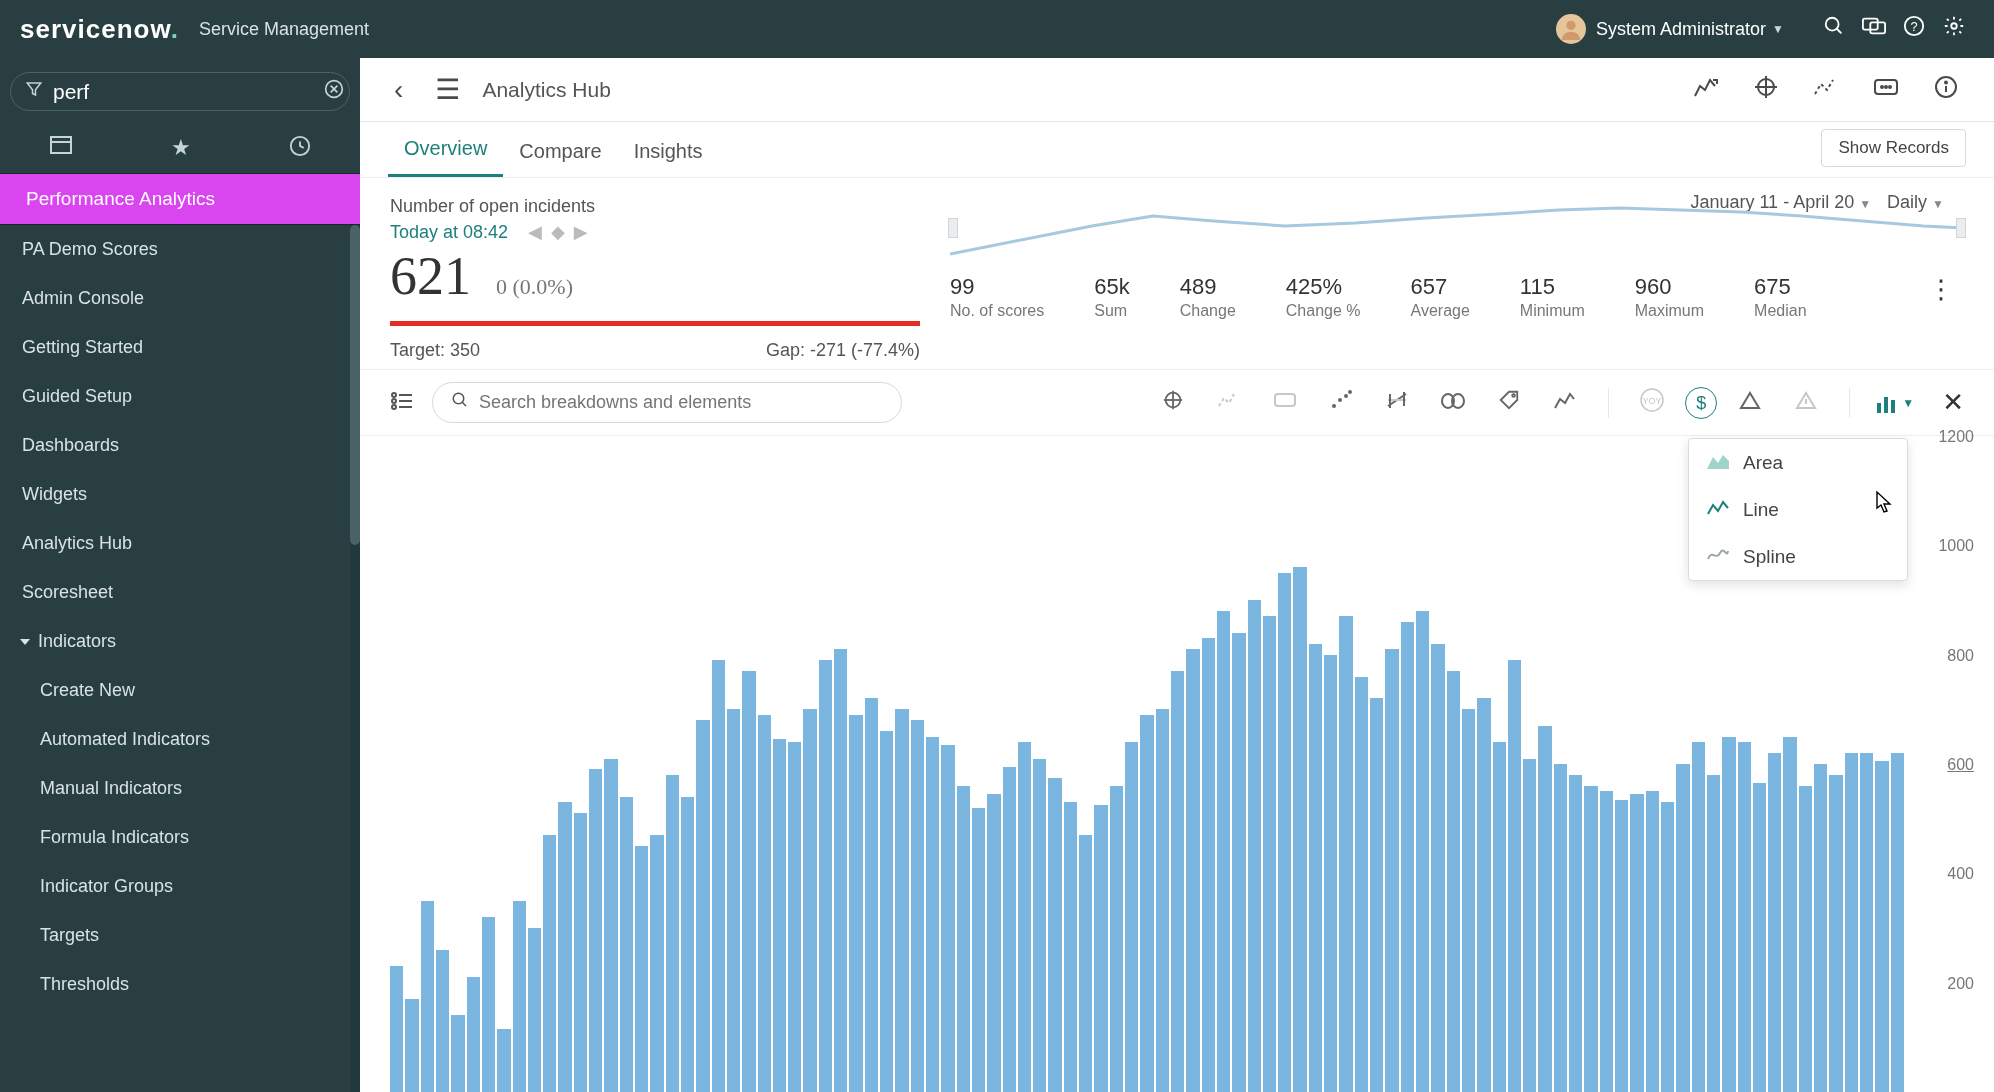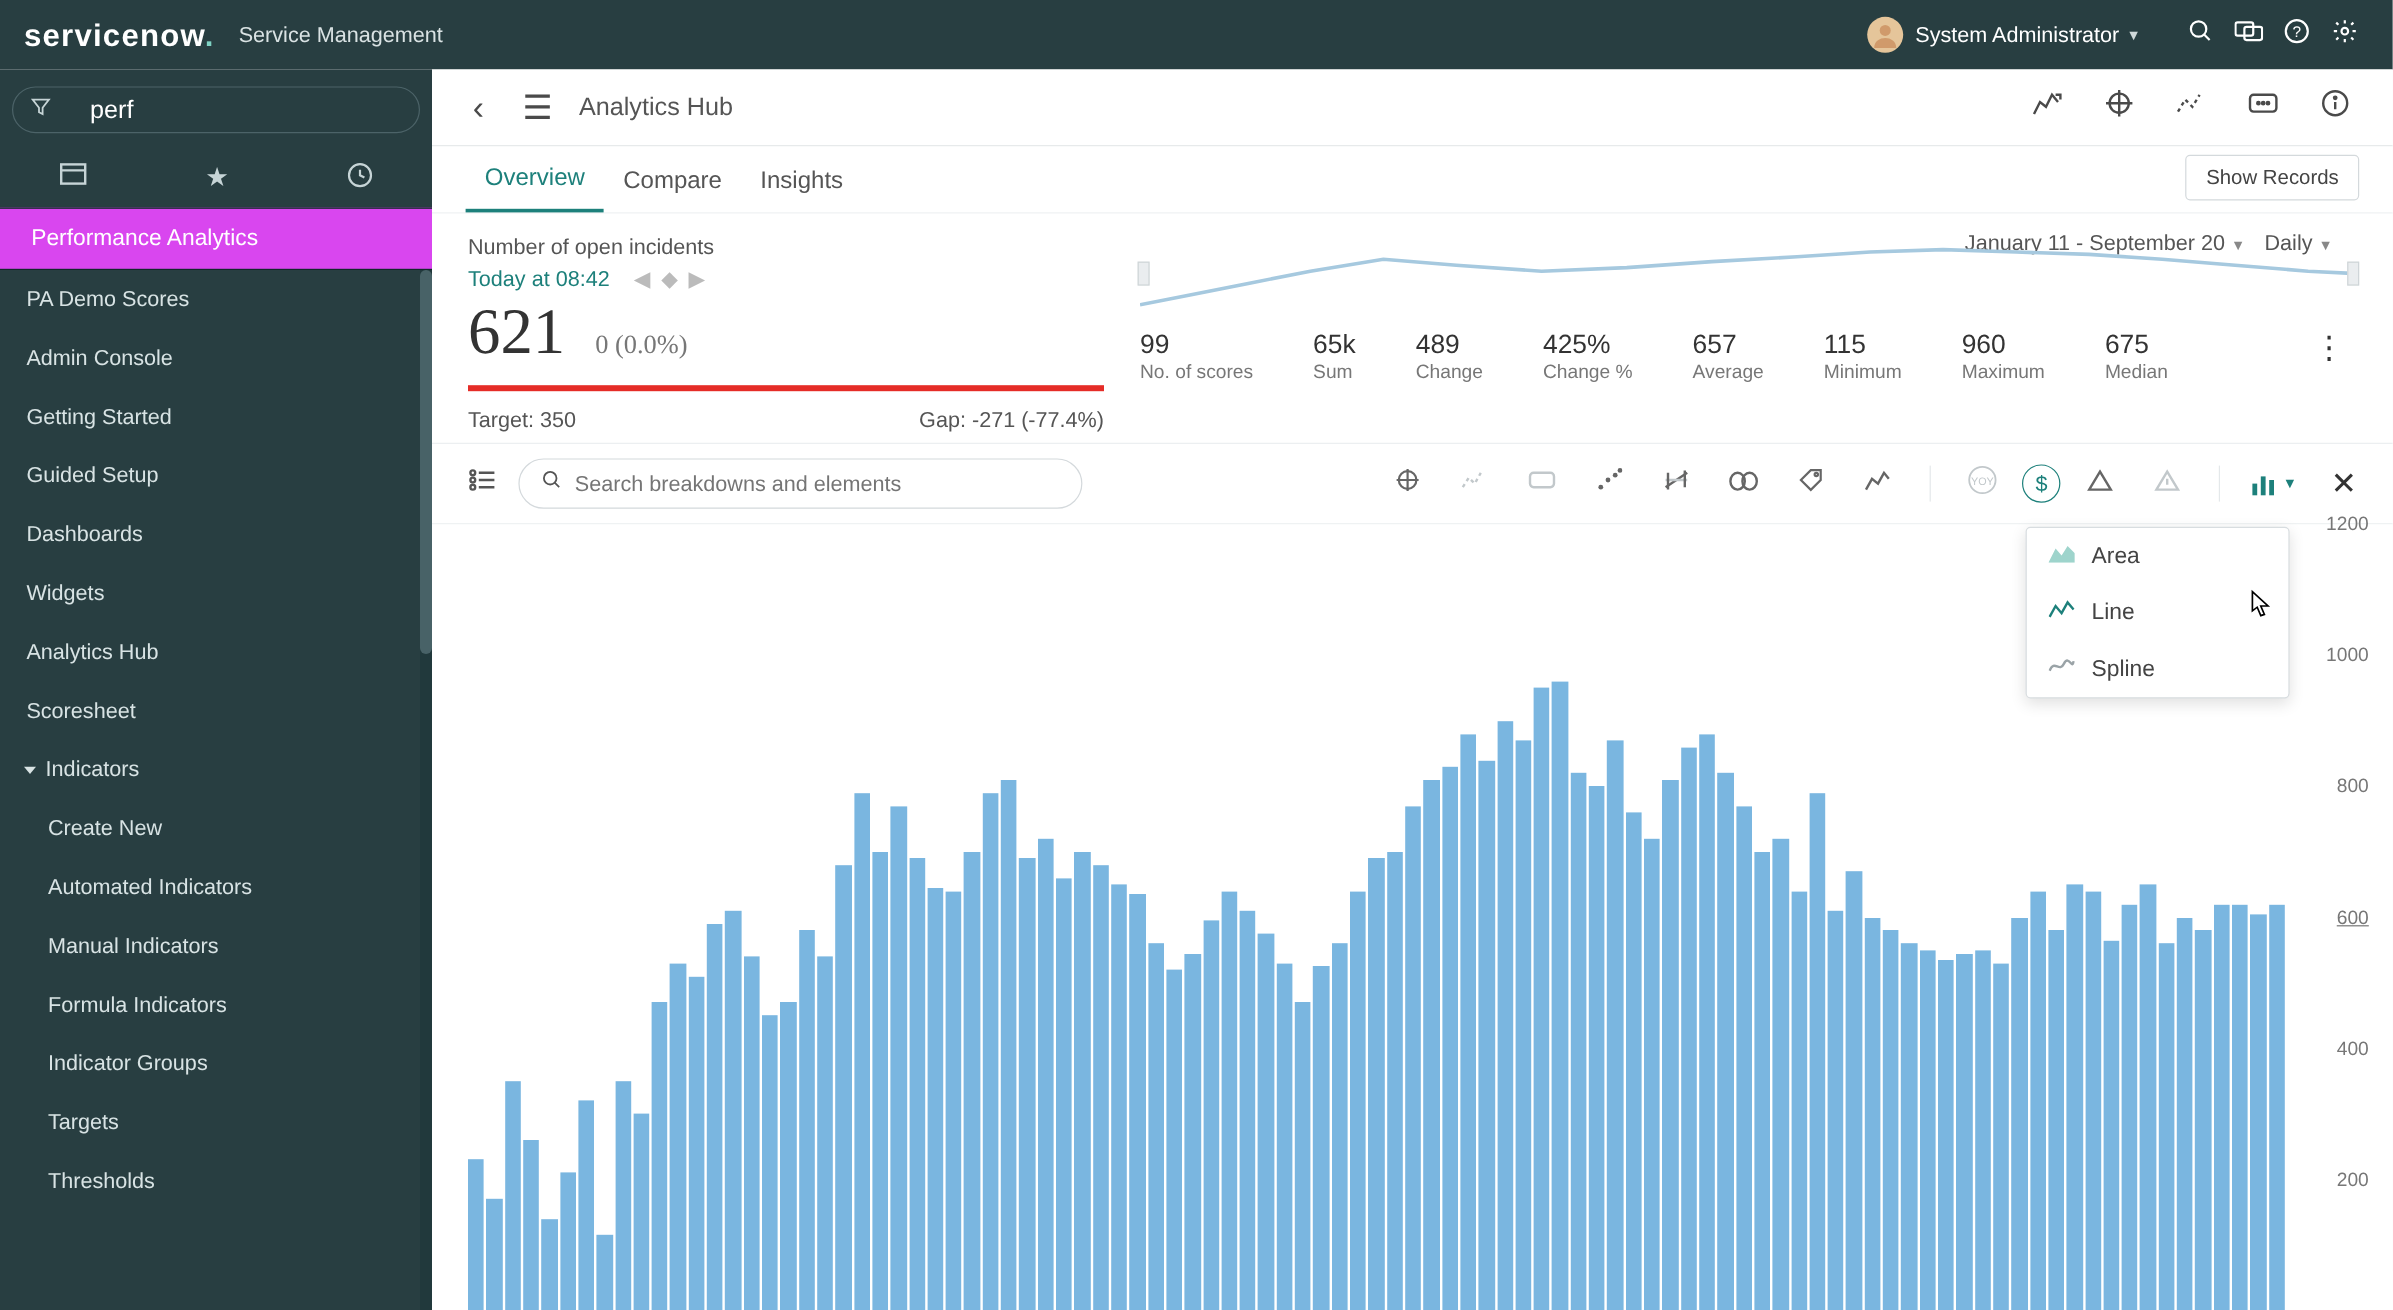--- a/index.html
+++ b/index.html
@@ -15,21 +15,21 @@
 .banner .user { font-size: 18px; margin-right:6px; color:#fff; }
 .banner .chev { font-size:12px; color:#cfd8d9; margin-right:30px; }
 .banner .ticon { width:40px; text-align:center; font-size:22px; color:#fff; cursor:pointer; }
 
 
 .shell { display:flex; height:calc(1092px - 58px); }
 
 
 .nav { width: 360px; background:#283e41; color:#d8e3e4; display:flex; flex-direction:column; }
 .nav .filter-row { padding:14px 10px 8px; }
-.nav .filter { display:flex; align-items:center; background:transparent; border:1px solid #4c6368; border-radius:28px; padding:6px 14px;gap:22px; }
+.nav .filter { display:flex; align-items:center; background:transparent; border:1px solid #4c6368; border-radius:28px; padding:6px 14px; }
 .nav .filter .funnel { font-size:18px; color:#c6d4d6; margin-right:10px; }
 .nav .filter input { flex:1; background:transparent; border:0; outline:0; color:#fff; font-size:21px; }
 .nav .filter .clear { font-size:18px; color:#c6d4d6; cursor:pointer; }
 .nav .tabs { display:flex; justify-content:space-around; padding:16px 0 10px; }
 .nav .tabs span { font-size:22px; color:#c6d4d6; cursor:pointer; }
 .nav .section-head { padding:14px 26px; font-size:19px; color:#fff; background:#d946ef; border-top:1px solid #12282b; border-bottom:1px solid #12282b; }
 .nav ul { list-style:none; }
 .nav li { padding:14px 22px; font-size:18px; color:#d8e3e4; cursor:pointer; }
 .nav li.child { padding-left:40px; }
 .nav li .caret { display:inline-block; width:0; height:0; border-left:6px solid #d8e3e4; border-top:5px solid transparent; border-bottom:5px solid transparent; margin-right:10px; transform:rotate(90deg); }
@@ -264,21 +264,21 @@
           <span class="sub">0 (0.0%)</span>
         </div>
         <div class="bar"></div>
         <div class="tg-row">
           <span>Target: 350</span>
           <span>Gap: -271 (-77.4%)</span>
         </div>
       </div>
       <div class="right" style="position:relative;">
         <div class="dr">
-          <span class="sel"><span>January 11 - September 20</span> <span class="chev">▼</span></span>
+          <span class="sel"><span>January 11 - April 20</span> <span class="chev">▼</span></span>
           <span class="sel"><span>Daily</span> <span class="chev">▼</span></span>
         </div>
         <div class="spark">
           <span class="hdl l"></span>
           <svg viewBox="0 0 1000 70" preserveAspectRatio="none">
             <path d="M0 58 L40 50 L90 40 L140 30 L200 20 L260 25 L330 30 L400 27 L470 22 L540 18 L600 14 L660 12 L720 14 L780 16 L840 20 L900 25 L960 30 L1000 32" fill="none" stroke="#a6c9df" stroke-width="3"></path>
           </svg>
           <span class="hdl r"></span>
         </div>
         <div class="stats">

